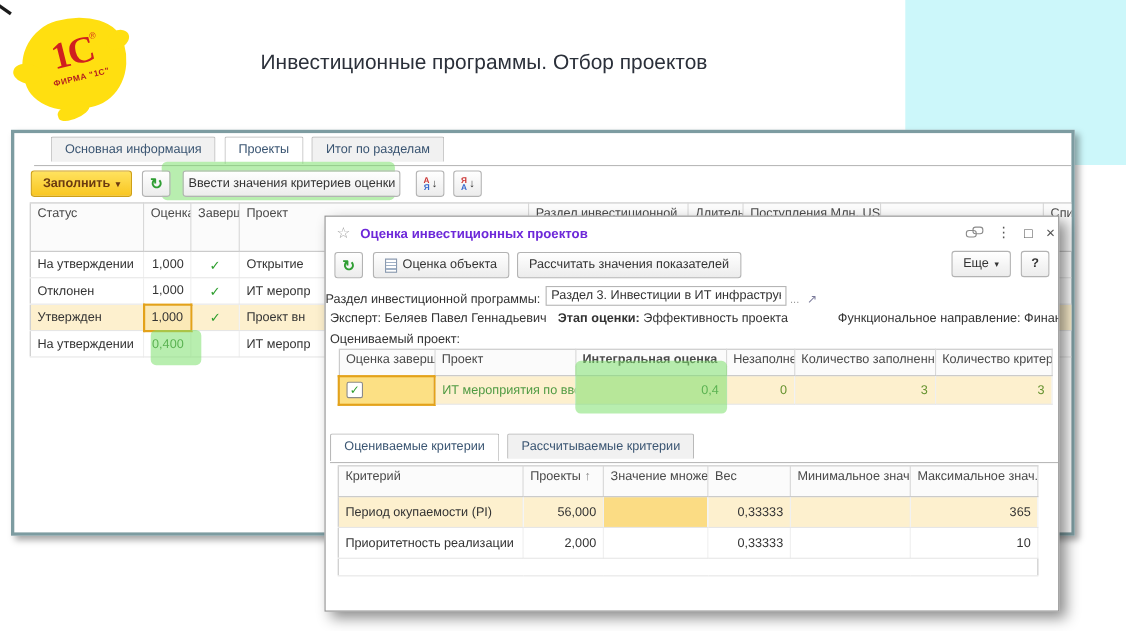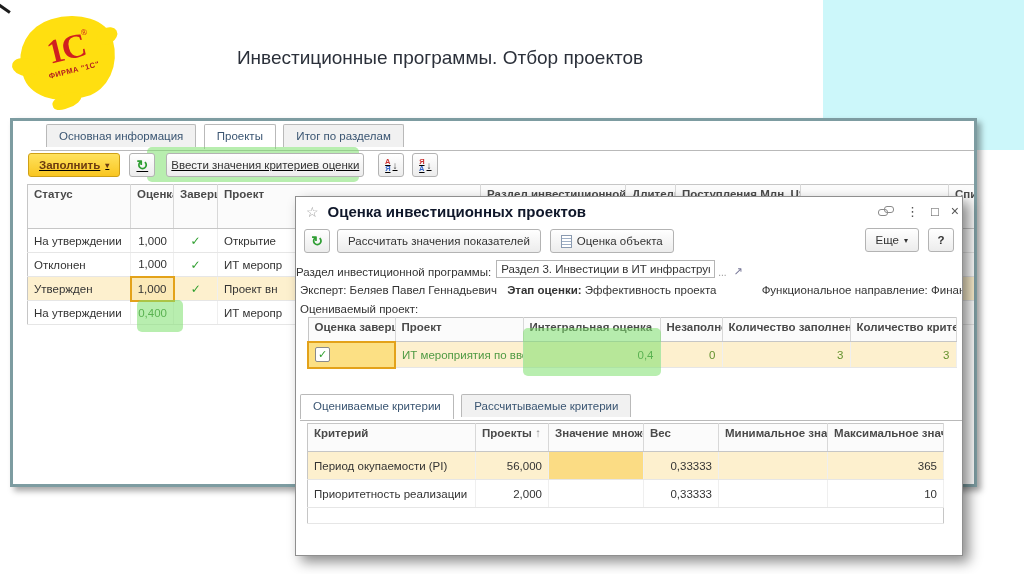--- a/index.html
+++ b/index.html
@@ -36,34 +36,34 @@
     border:1px solid #b3b3b3;border-radius:3px;font-size:11.5px;color:#333;height:24px;padding:0 10px;box-sizing:border-box;white-space:nowrap;}
   .btn.yellow{background:linear-gradient(#ffe25e,#f9c621);border-color:#cfa016;color:#6b3a10;font-weight:bold;}
   .btn.square{width:26px;padding:0;}
   .green-glyph{color:#2f9e33;font-weight:bold;font-size:14px;}
   .dd-arrow{font-size:8px;margin-left:5px;color:inherit;}
   .sort-stack{display:flex;flex-direction:column;font-size:7.5px;line-height:7px;font-weight:bold;margin-right:2px;}
   .sort-arrow{font-size:10px;color:#333;}
   .red-l{color:#c33;}.blue-l{color:#36c;}
   
   table.grid{border-collapse:collapse;table-layout:fixed;font-size:11.5px;color:#333;}
-  table.grid th{font-weight:bold;font-size:11.5px;color:#4a4a4a;text-align:left;vertical-align:top;
+  table.grid th{font-weight:normal;font-size:11.5px;color:#4a4a4a;text-align:left;vertical-align:top;
     padding:3px 6px;background:#fbfbfb;border-right:1px solid #d8d8d8;border-bottom:1px solid #c6c6c6;border-top:1px solid #c6c6c6;overflow:hidden;white-space:nowrap;}
   table.grid td{padding:2px 6px;border-bottom:1px solid #e6e6e6;border-right:1px solid #efefef;overflow:hidden;white-space:nowrap;box-sizing:border-box;}
   table.grid{border-left:1px solid #c6c6c6;border-right:1px solid #c6c6c6;}
   .num{text-align:right;}
   .hl-row td{background:#fdf0ce;}
   .sel-cell{border:2px solid #e3a21a !important;background:#fbe9b7 !important;}
   .check{color:#2e9e2e;font-weight:bold;font-size:12px;text-align:center;}
   .green-text{color:#4f9a43;}
   .green-num{color:#64922e;}
   
   .annot{position:absolute;background:rgba(125,224,110,.55);border-radius:5px;z-index:6;}
   
-  .win-title{font-size:15px;font-weight:bold;color:#0f172a;}
+  .win-title{font-size:12px;font-weight:bold;color:#6d28d9;}
   .star{color:#9a9a9a;font-size:14px;}
   .titlebar-icons{position:absolute;top:6px;right:0;display:flex;align-items:center;gap:12px;color:#6e6e6e;}
   .icon-chain{position:relative;width:16px;height:12px;display:inline-block;}
   .icon-chain::before,.icon-chain::after{content:"";position:absolute;width:8px;height:5px;border:1.5px solid #8a8a8a;border-radius:3px;}
   .icon-chain::before{left:0;top:4px;}
   .icon-chain::after{left:6px;top:1px;}
   .kebab{font-size:13px;color:#555;}
   .maxbox{font-size:13px;color:#555;}
   .closex{font-size:14px;color:#555;margin-right:-7px;}
   .lbl{font-size:11.5px;color:#333;white-space:nowrap;}
@@ -96,21 +96,21 @@
 
   <div class="tabbar" style="top:3px;padding-left:15px;">
     <div class="rule"></div>
     <span class="tab">Основная информация</span>
     <span class="tab active">Проекты</span>
     <span class="tab">Итог по разделам</span>
   </div>
 
   <div class="annot" style="left:134px;top:26px;width:212px;height:35px;"></div>
 
-  <div class="abs" style="left:15px;top:32px;height:28px;display:flex;z-index:7;text-decoration:underline;">
+  <div class="abs" style="left:15px;top:32px;height:28px;display:flex;align-items:center;z-index:7;">
     <button class="btn yellow">
       <span>Заполнить</span>
       <span class="dd-arrow">▾</span>
     </button>
     <button class="btn square" style="margin-left:9px;">
       <span class="green-glyph">↻</span>
     </button>
     <button class="btn" style="margin-left:11px;width:198px;">
       <span>Ввести значения критериев оценки</span>
     </button>
@@ -214,26 +214,26 @@
     <span class="icon-chain"></span>
     <span class="kebab">⋮</span>
     <span class="maxbox">□</span>
     <span class="closex">×</span>
   </div>
 
   <div class="abs" style="left:8px;top:31px;height:26px;display:flex;align-items:center;">
     <button class="btn square">
       <span class="green-glyph">↻</span>
     </button>
-    <button class="btn" style="margin-left:7px;">
-      <span>Рассчитать значения показателей</span>
-    </button>
     <button class="btn" style="margin-left:9px;">
       <span class="doc-icon"></span>
       <span>Оценка объекта</span>
+    </button>
+    <button class="btn" style="margin-left:7px;">
+      <span>Рассчитать значения показателей</span>
     </button>
   </div>
   <div class="abs" style="top:31px;right:8px;display:flex;align-items:center;gap:9px;">
     <button class="btn">
       <span>Еще</span>
       <span class="dd-arrow">▾</span>
     </button>
     <button class="btn square qmark">
       <span>?</span>
     </button>

